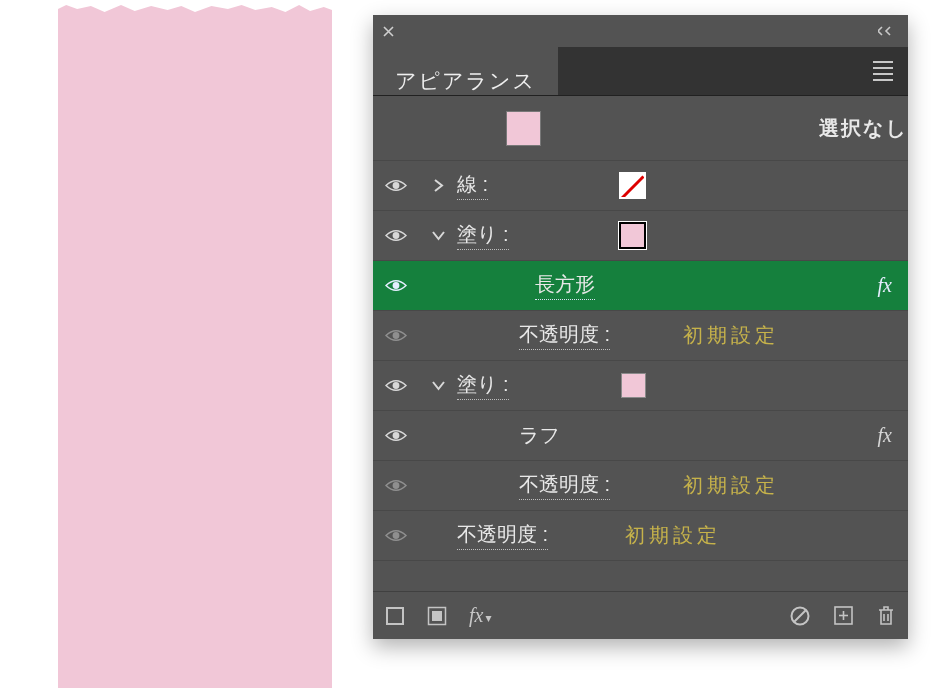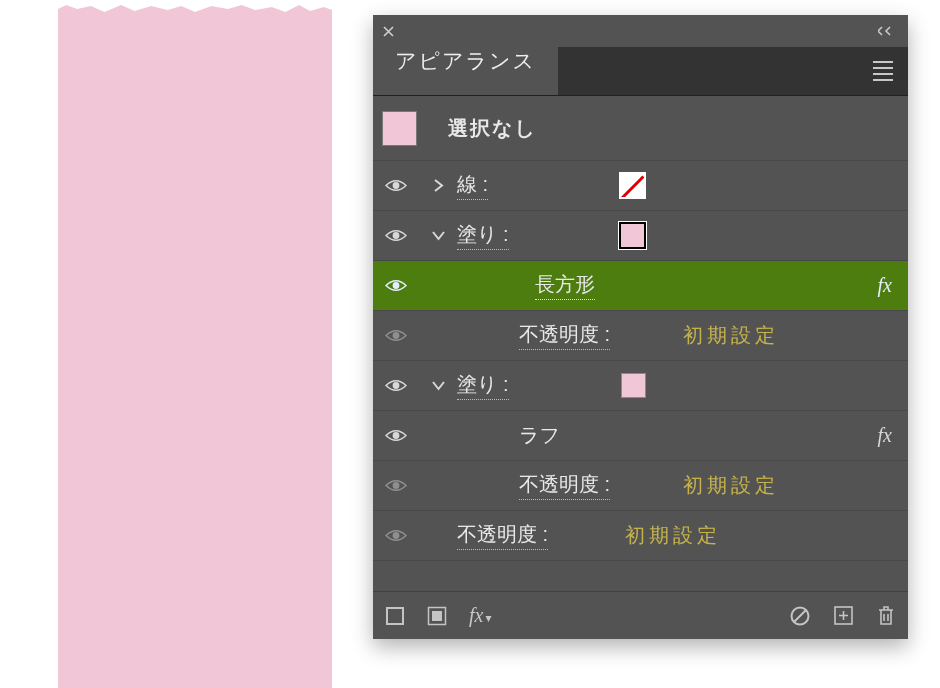--- a/index.html
+++ b/index.html
@@ -53,21 +53,21 @@
   .tabbar {
     height: 48px;
     background: #333333;
     display: flex;
     align-items: stretch;
     border-bottom: 1px solid #212121;
   }
   .tab {
     background: #535353;
     display: flex;
-    align-items: flex-start;
+    align-items: flex-end;
     padding: 0 22px 0 22px;
     font-size: 21px;
     color: #eee;
     letter-spacing: 2px;
   }
   .tab-spacer { flex:1; }
   .flyout {
     width: 50px;
     display:flex; align-items:center; justify-content:center;
   }
@@ -75,21 +75,21 @@
   .body {
     background: #535353;
   }
   .row {
     height: 49px;
     display: flex;
     align-items: center;
     border-bottom: 1px solid #484848;
     position: relative;
   }
-  .row.selected { background: #4d7c0f; gap: 8px; }
+  .row.selected { background: #15803d; gap: 8px; }
   .row.no-border-bottom { border-bottom: none; }
   .eye-col {
     width: 46px;
     display:flex; align-items:center; justify-content:center;
     color: #d8d8d8;
   }
   .eye-col.dim { opacity: .45; }
   .chev-col {
     width: 38px;
     display:flex; align-items:center; justify-content:center;
@@ -185,21 +185,21 @@
           <span></span>
           <span></span>
           <span></span>
           <span></span>
         </div>
     </div>
   </div>
 
   <div class="body">
 
-    <div class="row" style="height:64px;">
+    <div class="row" style="height:64px;justify-content:space-between;">
       <div style="width:10px"></div>
       <div class="thumb"></div>
       <div style="width:32px"></div>
       <span class="label" style="font-weight:700;letter-spacing:2px">選択なし</span>
     </div>
 
     <div class="row">
       <div class="eye-col">
         <svg width="22" height="15" viewBox="0 0 22 15">
             <path d="M1 7.5 Q11 -2 21 7.5 Q11 17 1 7.5 Z" fill="none" stroke="#d8d8d8" stroke-width="1.5"></path>

